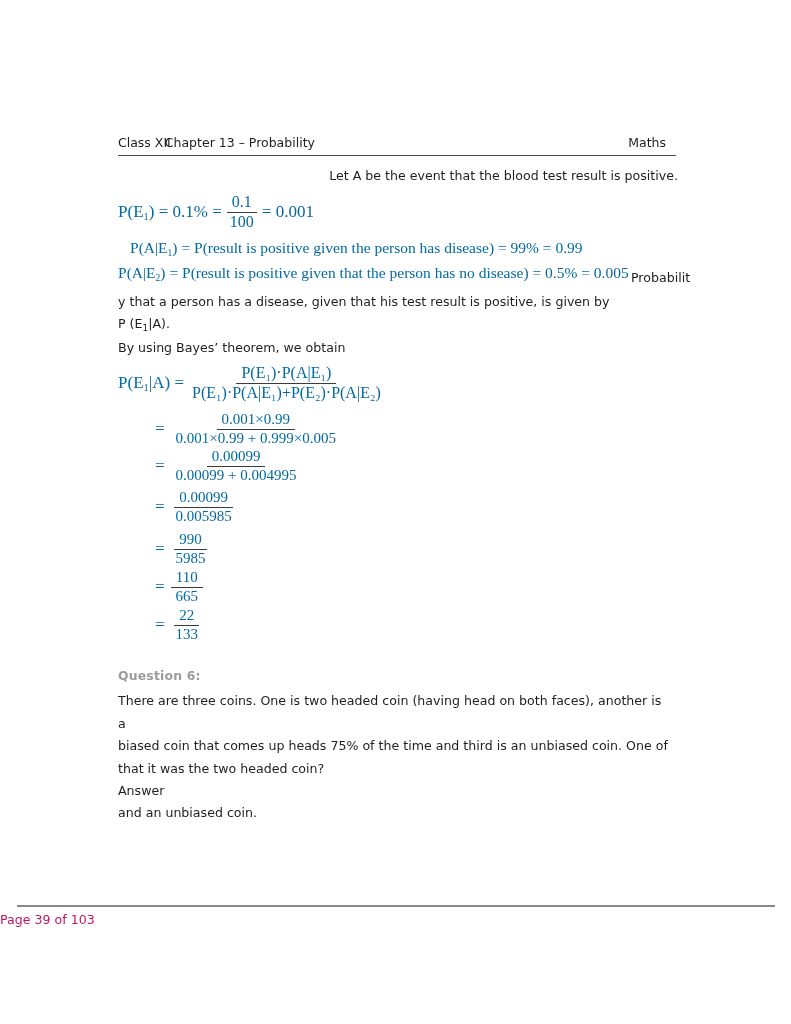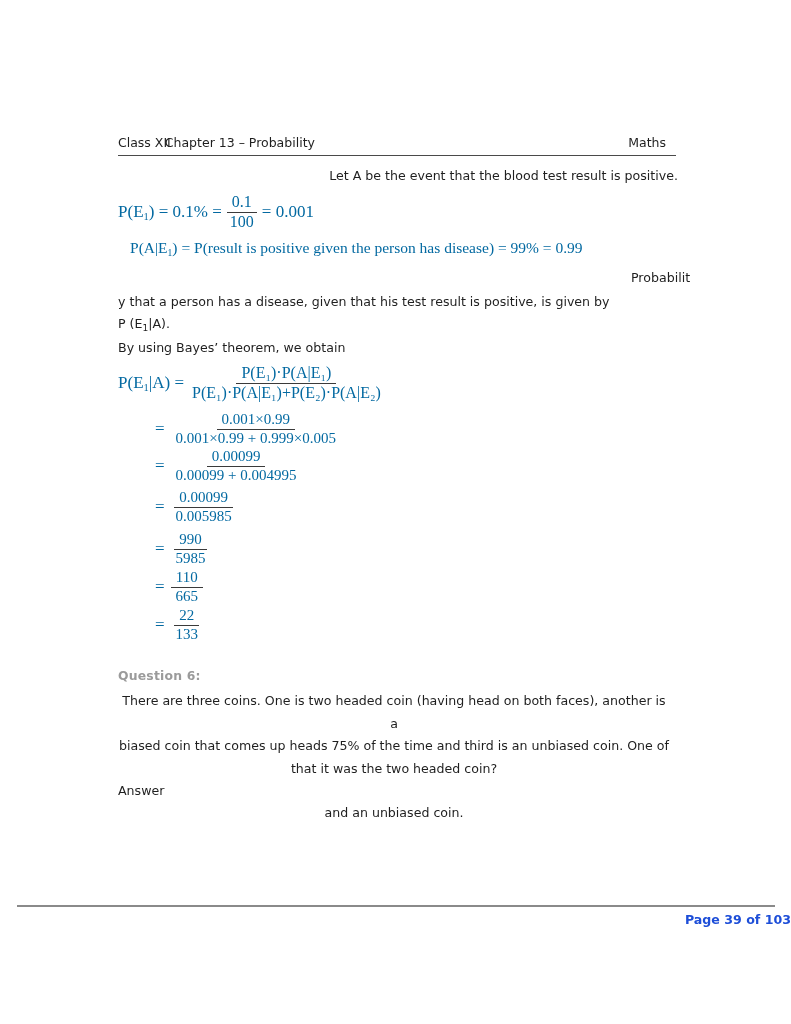--- a/index.html
+++ b/index.html
@@ -58,21 +58,21 @@
     top: 158px;
     width: 560px;
     text-align: right;
   }
   .para {
     font-size: 12.6px;
     line-height: 22.5px;
     color: #1f1f1f;
     margin: 0;
   }
-  .para.wide { width: 552px; text-align: center; }
+  .para.wide { width: 552px; }
   .sub { font-size: 0.72em; vertical-align: -0.28em; }
 
   .qlabel {
     font-size: 12.4px;
     font-weight: bold;
     color: #9b9b9b;
     letter-spacing: .2px;
     margin: 0;
   }
 
@@ -114,24 +114,24 @@
     top: 898px;
     width: 758px;
     height: 0;
     border-top: 2px solid #8a8a8a;
   }
   .footer-text {
     position: absolute;
     left: 0;
     top: 905px;
     width: 791px;
-    text-align: right;
+    text-align: left;
     font-size: 12.6px;
-    font-weight: bold;
-    color: #1d4ed8;
+    font-weight: normal;
+    color: #be185d;
   }
 
   .probabilit-frag {
     position: absolute;
     left: 631px;
     top: 263px;
     font-size: 12.6px;
     color: #1f1f1f;
     white-space: nowrap;
   }
@@ -170,20 +170,27 @@
   </div>
 
   <div class="eq" style="left:118px; top:231px;margin-left:12px;">
     <span class="math" style="font-size:15.5px;">
       <span>
         <span>P</span>(<span>A|E</span><span class="msub">1</span><span>) = P</span>(<span>result is positive given the person has disease</span><span>) = 99% = 0.99</span>
       </span>
     </span>
   </div>
 
+  <div class="eq" style="left:118px; top:256px;">
+    <span class="math" style="font-size:15.5px;">
+      <span>
+        <span>P</span>(<span>A|E</span><span class="msub">2</span><span>) = P</span>(<span>result is positive given that the person has no disease</span><span>) = 0.5% = 0.005</span>
+      </span>
+    </span>
+  </div>
 
   <div class="probabilit-frag">Probabilit</div>
 
   <div class="eq" style="left:118px; top:284px; width:560px;">
     <p class="para">y that a person has a disease, given that his test result is positive, is given by</p>
   </div>
 
   <div class="eq" style="left:118px; top:306px;">
     <p class="para"><span>P (E</span><span class="sub">1</span><span>|A).</span></p>
   </div>

